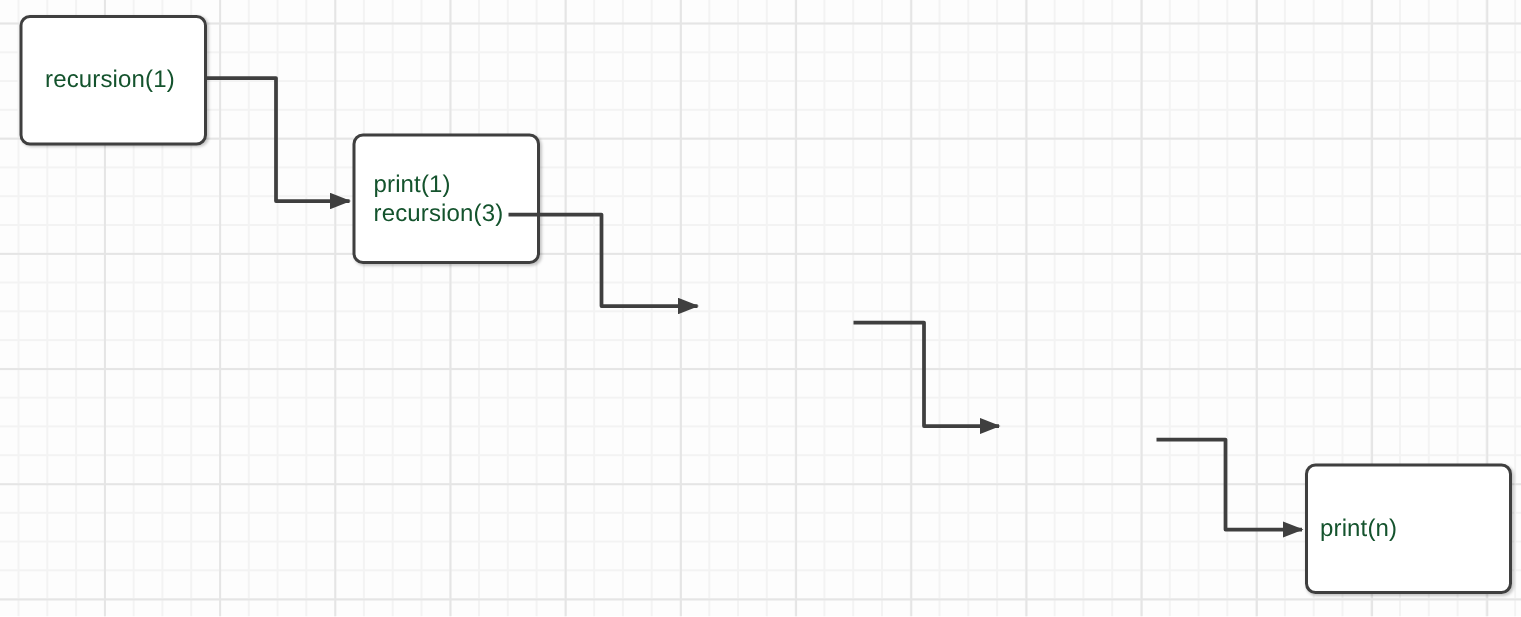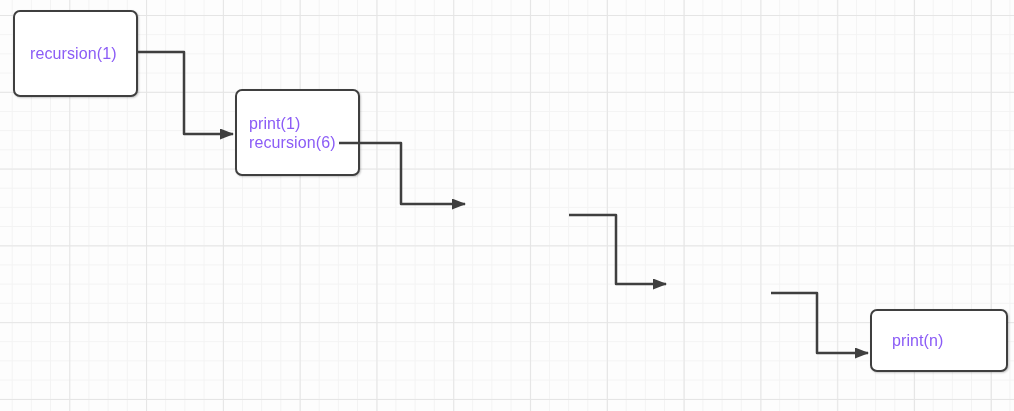--- a/index.html
+++ b/index.html
@@ -27,32 +27,32 @@
     box-sizing: border-box;
     background: #ffffff;
     border: 2px solid #3f3f3f;
     border-radius: 7px;
     box-shadow: 1px 1px 2px rgba(0,0,0,0.22);
     display: flex;
     flex-direction: column;
     justify-content: center;
     align-items: flex-start;
     padding-left: 12px;
-    color: #8b5cf6;
+    color: #14532d;
     font-size: 16px;
     line-height: 19px;
     letter-spacing: 0.1px;
     white-space: nowrap;
   }
   .node .ln { display: block; }
   .n1 { left: 13px;  top: 10px;  width: 125px; height: 87px; padding-left: 15px; }
   .n2 { left: 235px; top: 89px;  width: 125px; height: 87px; }
   .n3 { left: 467px; top: 163px; width: 125px; height: 86px; }
   .n4 { left: 668px; top: 238px; width: 125px; height: 86px; }
-  .n5 { left: 870px; top: 309px; width: 138px; height: 63px; padding-left: 20px; }
+  .n5 { left: 870px; top: 309px; width: 138px; height: 87px; padding-left: 8px; }
   svg.wires {
     position: absolute;
     left: 0; top: 0;
     width: 1014px;
     height: 411px;
     pointer-events: none;
   }
   svg.wires path.wire {
     fill: none;
     stroke: #3f3f3f;
@@ -66,21 +66,21 @@
 <body>
 
 <div class="canvas">
 
   <div class="node n1">
     <span class="ln">recursion(1)</span>
   </div>
 
   <div class="node n2">
     <span class="ln">print(1)</span>
-    <span class="ln">recursion(6)</span>
+    <span class="ln">recursion(3)</span>
   </div>
 
 
 
   <div class="node n5">
     <span class="ln">print(n)</span>
   </div>
 
   <svg class="wires" viewBox="0 0 1014 411" xmlns="http://www.w3.org/2000/svg">
     <defs>

